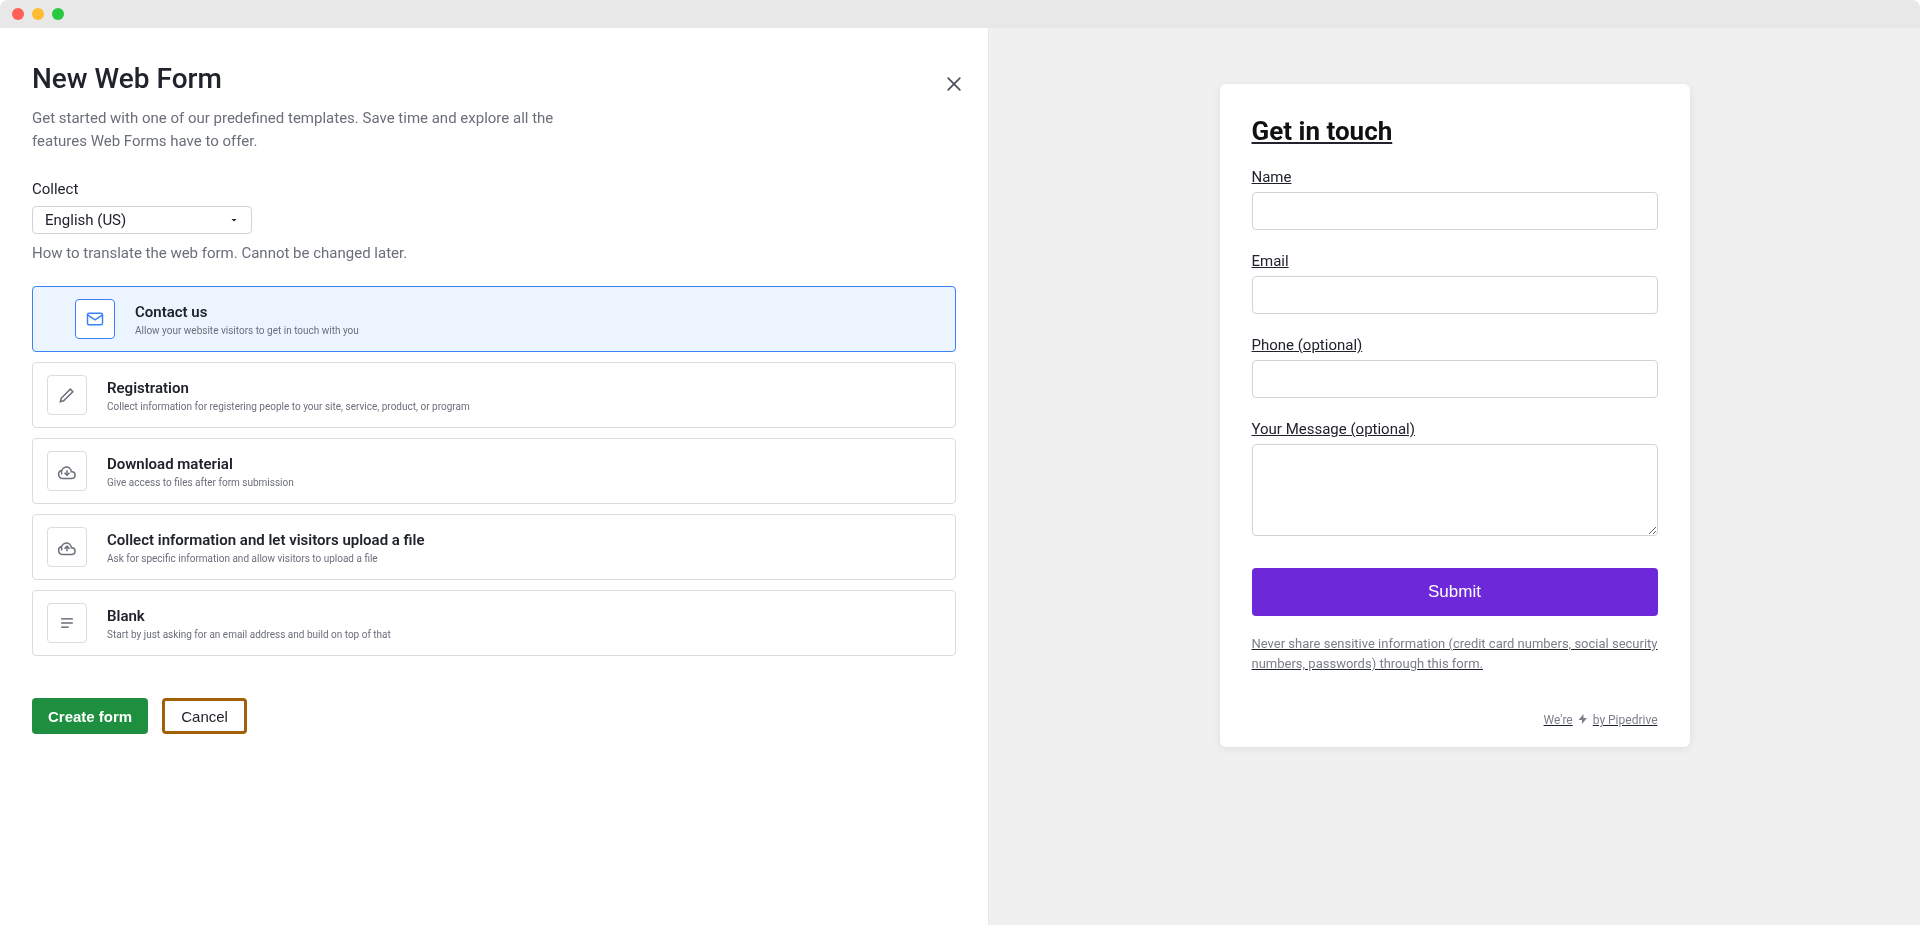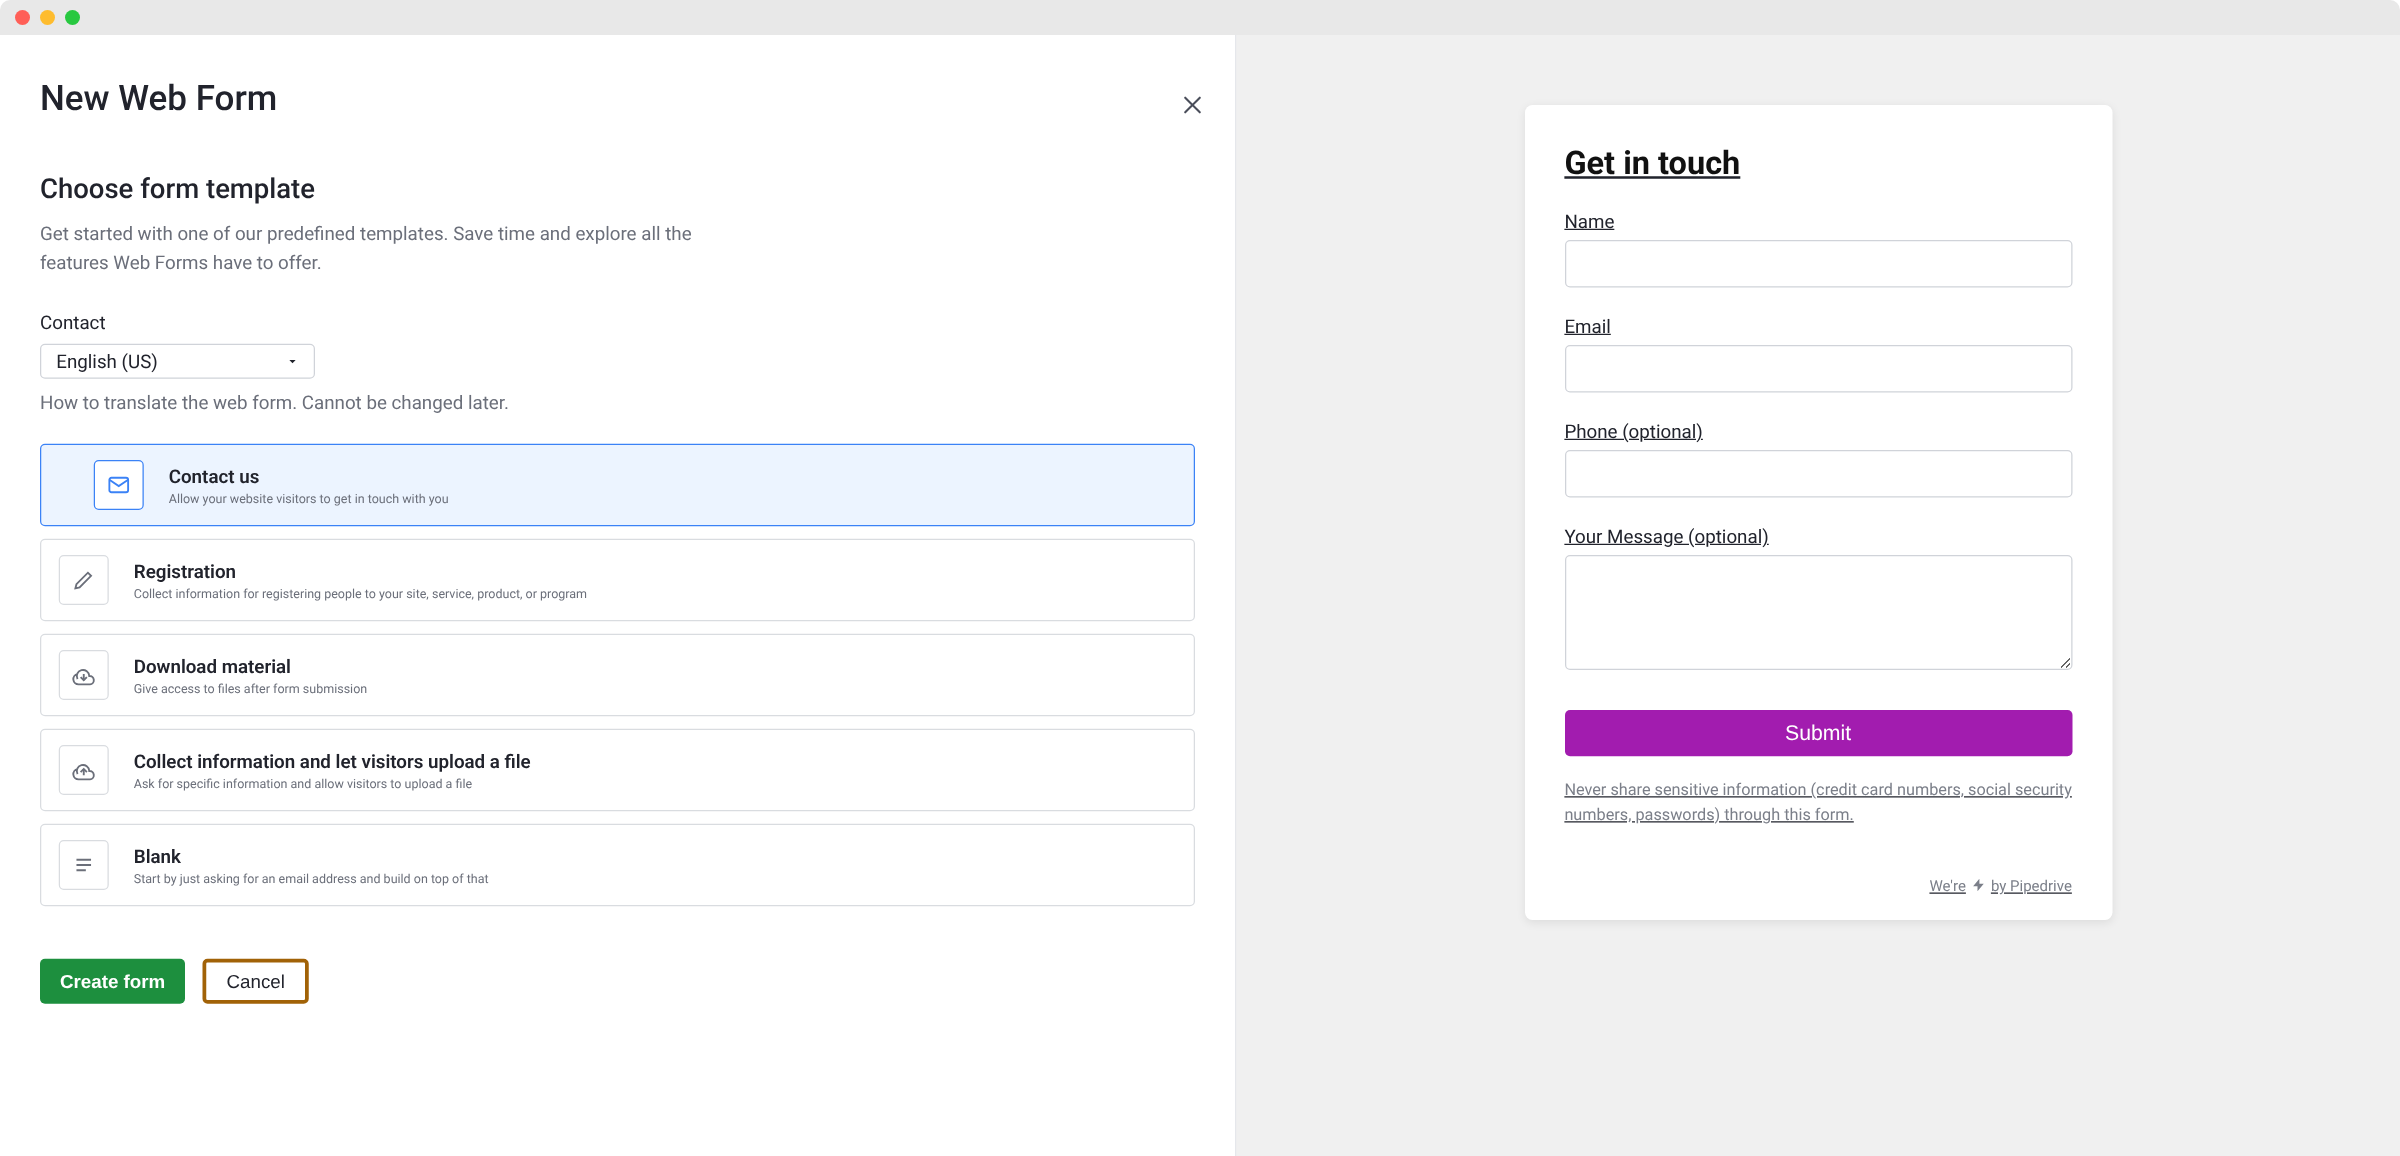--- a/index.html
+++ b/index.html
@@ -41,21 +41,21 @@
 
     
     .right-panel { flex:1; background:#f0f0f0; padding:56px 56px 0 56px; border-left:1px solid #e5e7eb;text-decoration:underline; }
     .preview-card { background:#fff; border-radius:6px; box-shadow:0 2px 8px rgba(0,0,0,0.08); padding:32px 32px 20px 32px; max-width:470px; margin:0 auto; }
     .preview-title { font-size:26px; font-weight:700; color:#111; }
     .pf-field { margin-top:22px; }
     .pf-field:first-of-type { margin-top:24px; }
     .pf-label { font-size:15px; color:#21232c; display:block; margin-bottom:6px; }
     .pf-input { width:100%; height:38px; border:1px solid #d0d3d9; border-radius:4px; padding:0 10px; font-size:15px; }
     .pf-textarea { width:100%; height:92px; border:1px solid #d0d3d9; border-radius:4px; padding:8px 10px; font-size:15px; resize:both; }
-    .submit-btn { width:100%; height:37px; margin-top:28px; background:#a21caf; color:#fff; border:none; border-radius:4px; font-size:17px; font-weight:500; cursor:pointer; }
+    .submit-btn { width:100%; height:48px; margin-top:28px; background:#6d28d9; color:#fff; border:none; border-radius:4px; font-size:17px; font-weight:500; cursor:pointer; }
     .disclaimer { font-size:13px; color:#7b7f89; margin-top:18px; line-height:1.5; }
     .powered { text-align:right; font-size:12px; color:#7b7f89; margin-top:40px; display:flex; justify-content:flex-end; align-items:flex-start; gap:4px; }
     .bolt { color:#7b7f89; }
 
     svg { display:block; }
   </style>
 </head>
 <body>
 
 <div class="mac-titlebar">
@@ -69,24 +69,23 @@
   <div class="left-panel">
     <div class="close-x">
       <svg width="20" height="20" viewBox="0 0 24 24" fill="none" stroke="currentColor" stroke-width="2" stroke-linecap="round">
           <line x1="5" y1="5" x2="19" y2="19"></line>
           <line x1="19" y1="5" x2="5" y2="19"></line>
         </svg>
     </div>
 
     <h1 class="modal-title">New Web Form</h1>
 
-    <h2 class="section-title">Choose form template</h2>
     <p class="section-desc">Get started with one of our predefined templates. Save time and explore all the features Web Forms have to offer.</p>
 
-    <label class="field-label">Contact</label>
+    <label class="field-label">Collect</label>
     <div class="select-wrap">
       <div class="select-box">
         <span>English (US)</span>
       </div>
       <span class="select-caret">
         <svg width="12" height="12" viewBox="0 0 24 24" fill="currentColor">
             <path d="M7 10l5 5 5-5z"></path>
           </svg>
       </span>
     </div>

